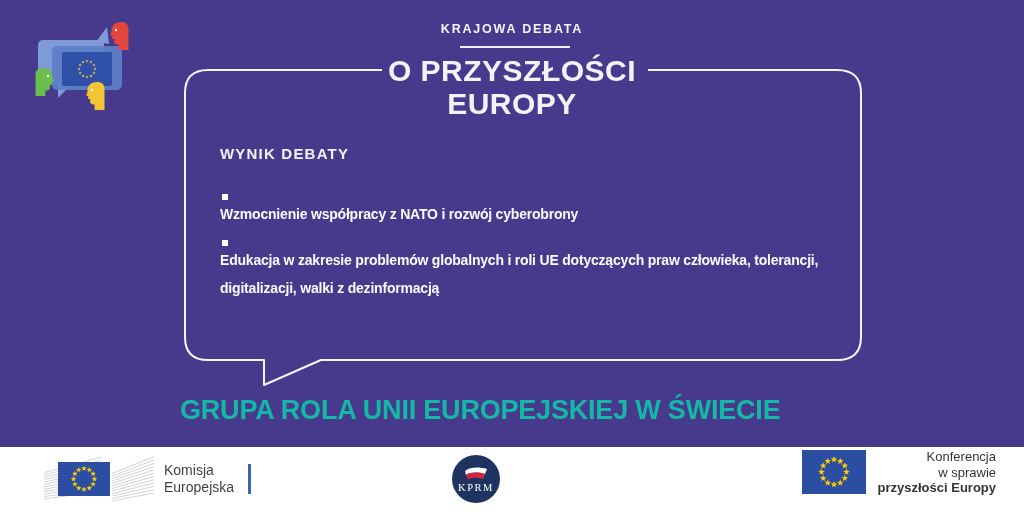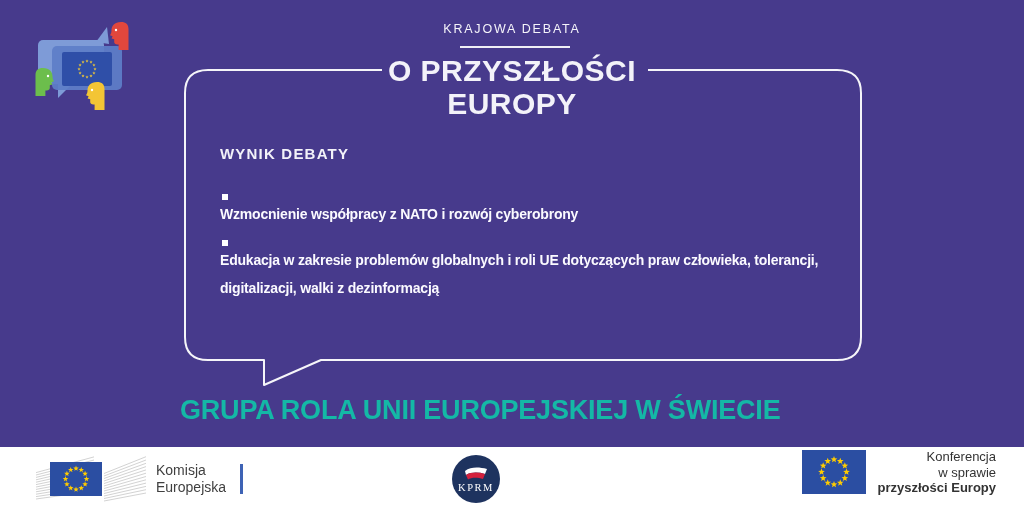--- a/index.html
+++ b/index.html
@@ -10,21 +10,21 @@
     font-family:"Liberation Sans", sans-serif;
     color:var(--text,#F5F4FA);
   }
   .abs { position:absolute; }
 
   
   #illustration { left:22px; top:10px; width:110px; height:102px; }
 
   
   #eyebrow { top:22px; left:0; width:100%; text-align:center;
-    font-size:12.5px; font-weight:normal; letter-spacing:1.8px; color:#F5F4FA; }
+    font-size:12.5px; font-weight:bold; letter-spacing:1.8px; color:#F5F4FA; }
   #eyebrow-rule { top:46px; left:460px; width:110px; height:2px;
     background:rgba(255,255,255,.92); }
 
   
   #main-title { top:54px; left:0; width:100%; text-align:center;
     font-size:30px; font-weight:bold; line-height:33px; letter-spacing:.5px;
     color:#F3F2F9; }
 
   
   #bubble-outline { left:184px; top:69px; width:678px; height:323px; }
@@ -40,21 +40,21 @@
     letter-spacing:-0.2px; color:#FBFAFF;flex-direction:column; }
   .bullet-square { flex:0 0 auto; width:6px; height:6px; background:#fff;
     margin:11px 13px 0 2px; }
 
   
   #group-heading { left:180px; top:395px; font-size:27px; font-weight:bold;
     letter-spacing:-0.2px; color:#14b8a6; white-space:nowrap; }
 
   
   #footer { left:0; bottom:0; width:1024px; height:65px; background:#ffffff; }
-  #ec-logo { position:absolute; left:36px; top:8px; display:flex; align-items:center; }
+  #ec-logo { position:absolute; left:44px; top:8px; display:flex; align-items:center; }
   #ec-text { margin-left:8px; font-size:14px; line-height:17px;
     color:var(--ec-text,#3F3F3F); }
   #ec-bar { width:3px; height:30px; background:var(--ec-bar,#3E63B5); margin-left:14px; }
   #kprm-logo { position:absolute; left:452px; top:8px; width:48px; height:48px; }
   #conf-logo { position:absolute; right:28px; top:2px; display:flex; align-items:center;text-align:right; }
   #conf-text { margin-left:12px; font-size:13px; line-height:15.5px; color:#333333; }
   #conf-text .bold { font-weight:bold; }
 </style>
 </head>
 <body>

